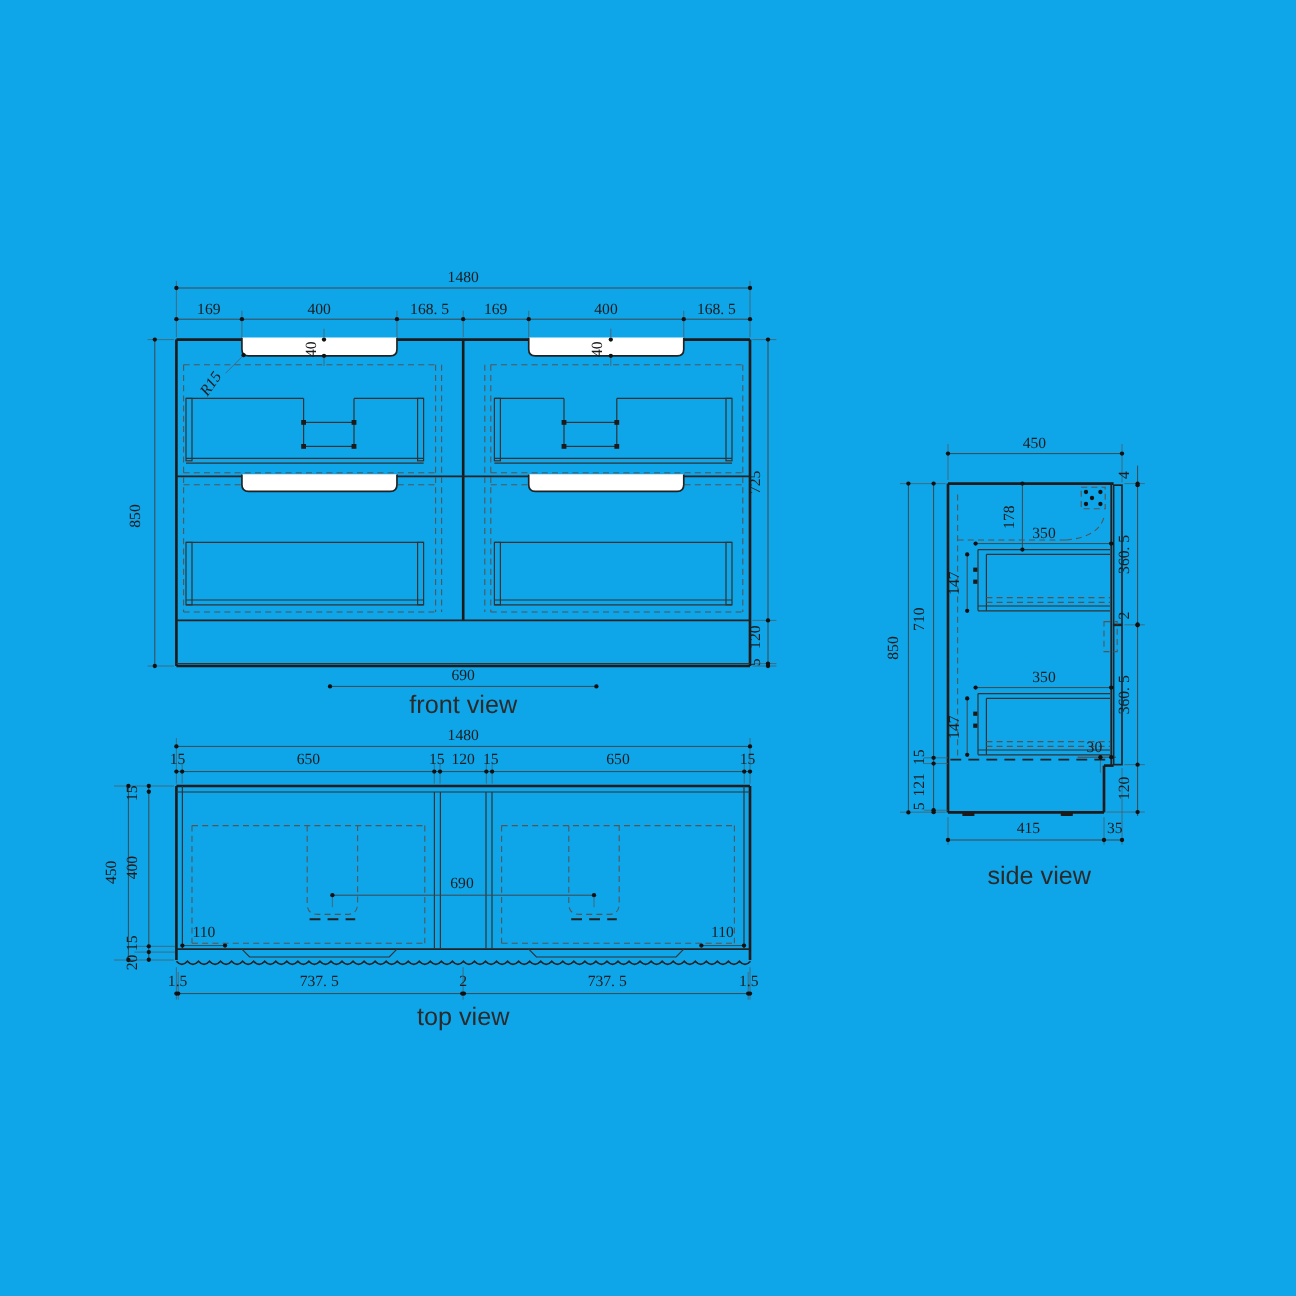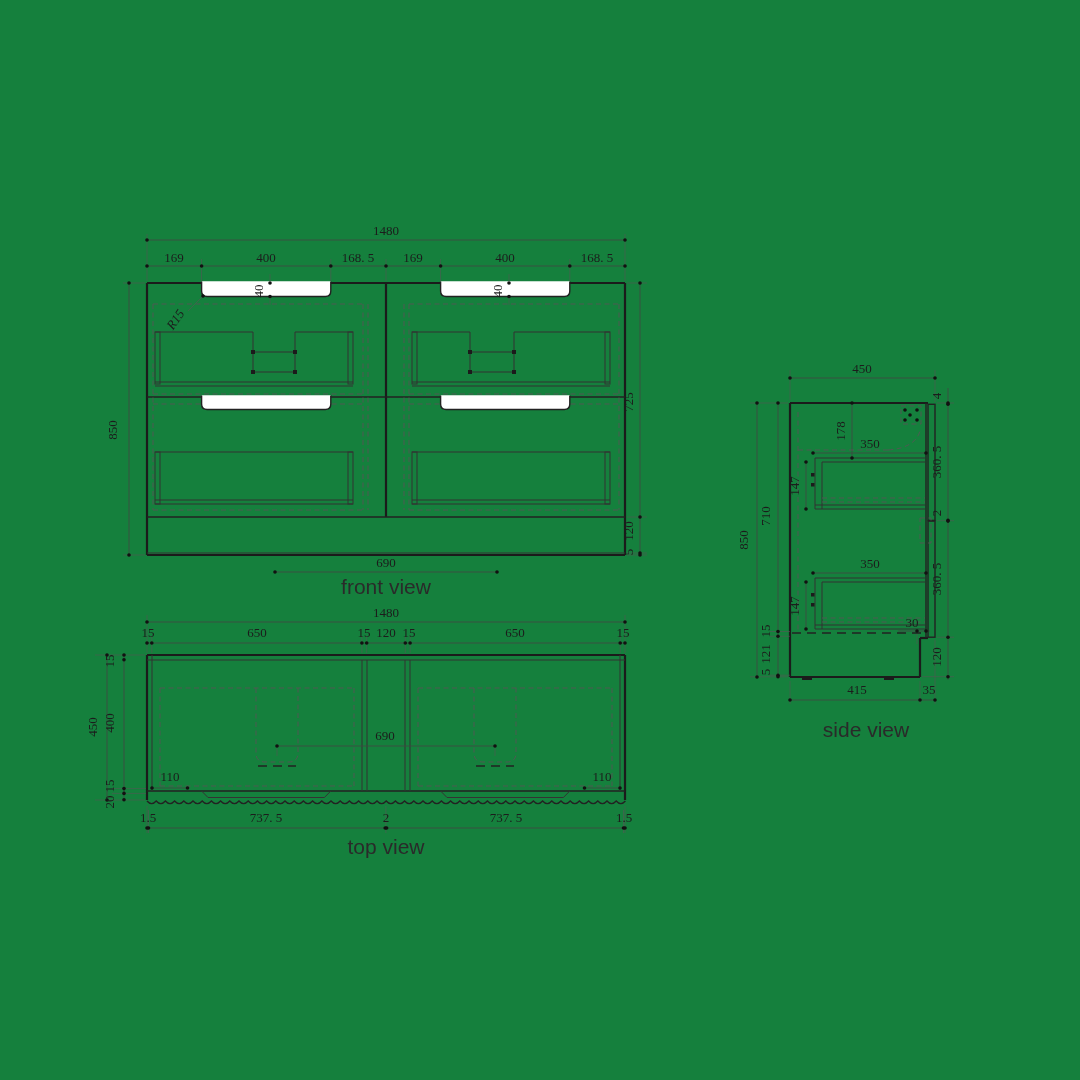--- a/index.html
+++ b/index.html
@@ -1,16 +1,16 @@
 <!DOCTYPE html>
 <html><head>
 <meta charset="utf-8">
 <style>
   html,body{margin:0;padding:0;background:#ffffff;}
-  .stage{position:relative;width:1080px;height:1080px;background:#15803d;overflow:hidden;}
+  .stage{position:relative;width:1080px;height:1080px;background:#0ea5e9;overflow:hidden;}
   svg{position:absolute;left:0;top:0;}
   .dt{font-family:"Liberation Serif","DejaVu Serif",serif;font-size:13px;fill:#1c1c1c;text-anchor:middle;}
   .it{font-style:italic;}
   .vl{font-family:"Liberation Sans","DejaVu Sans",sans-serif;font-size:21px;fill:#2a2a2a;text-anchor:middle;}
 </style>
 </head>
 <body>
 
 <div class="stage">
 <svg width="1080" height="1080" viewBox="0 0 1080 1080">

